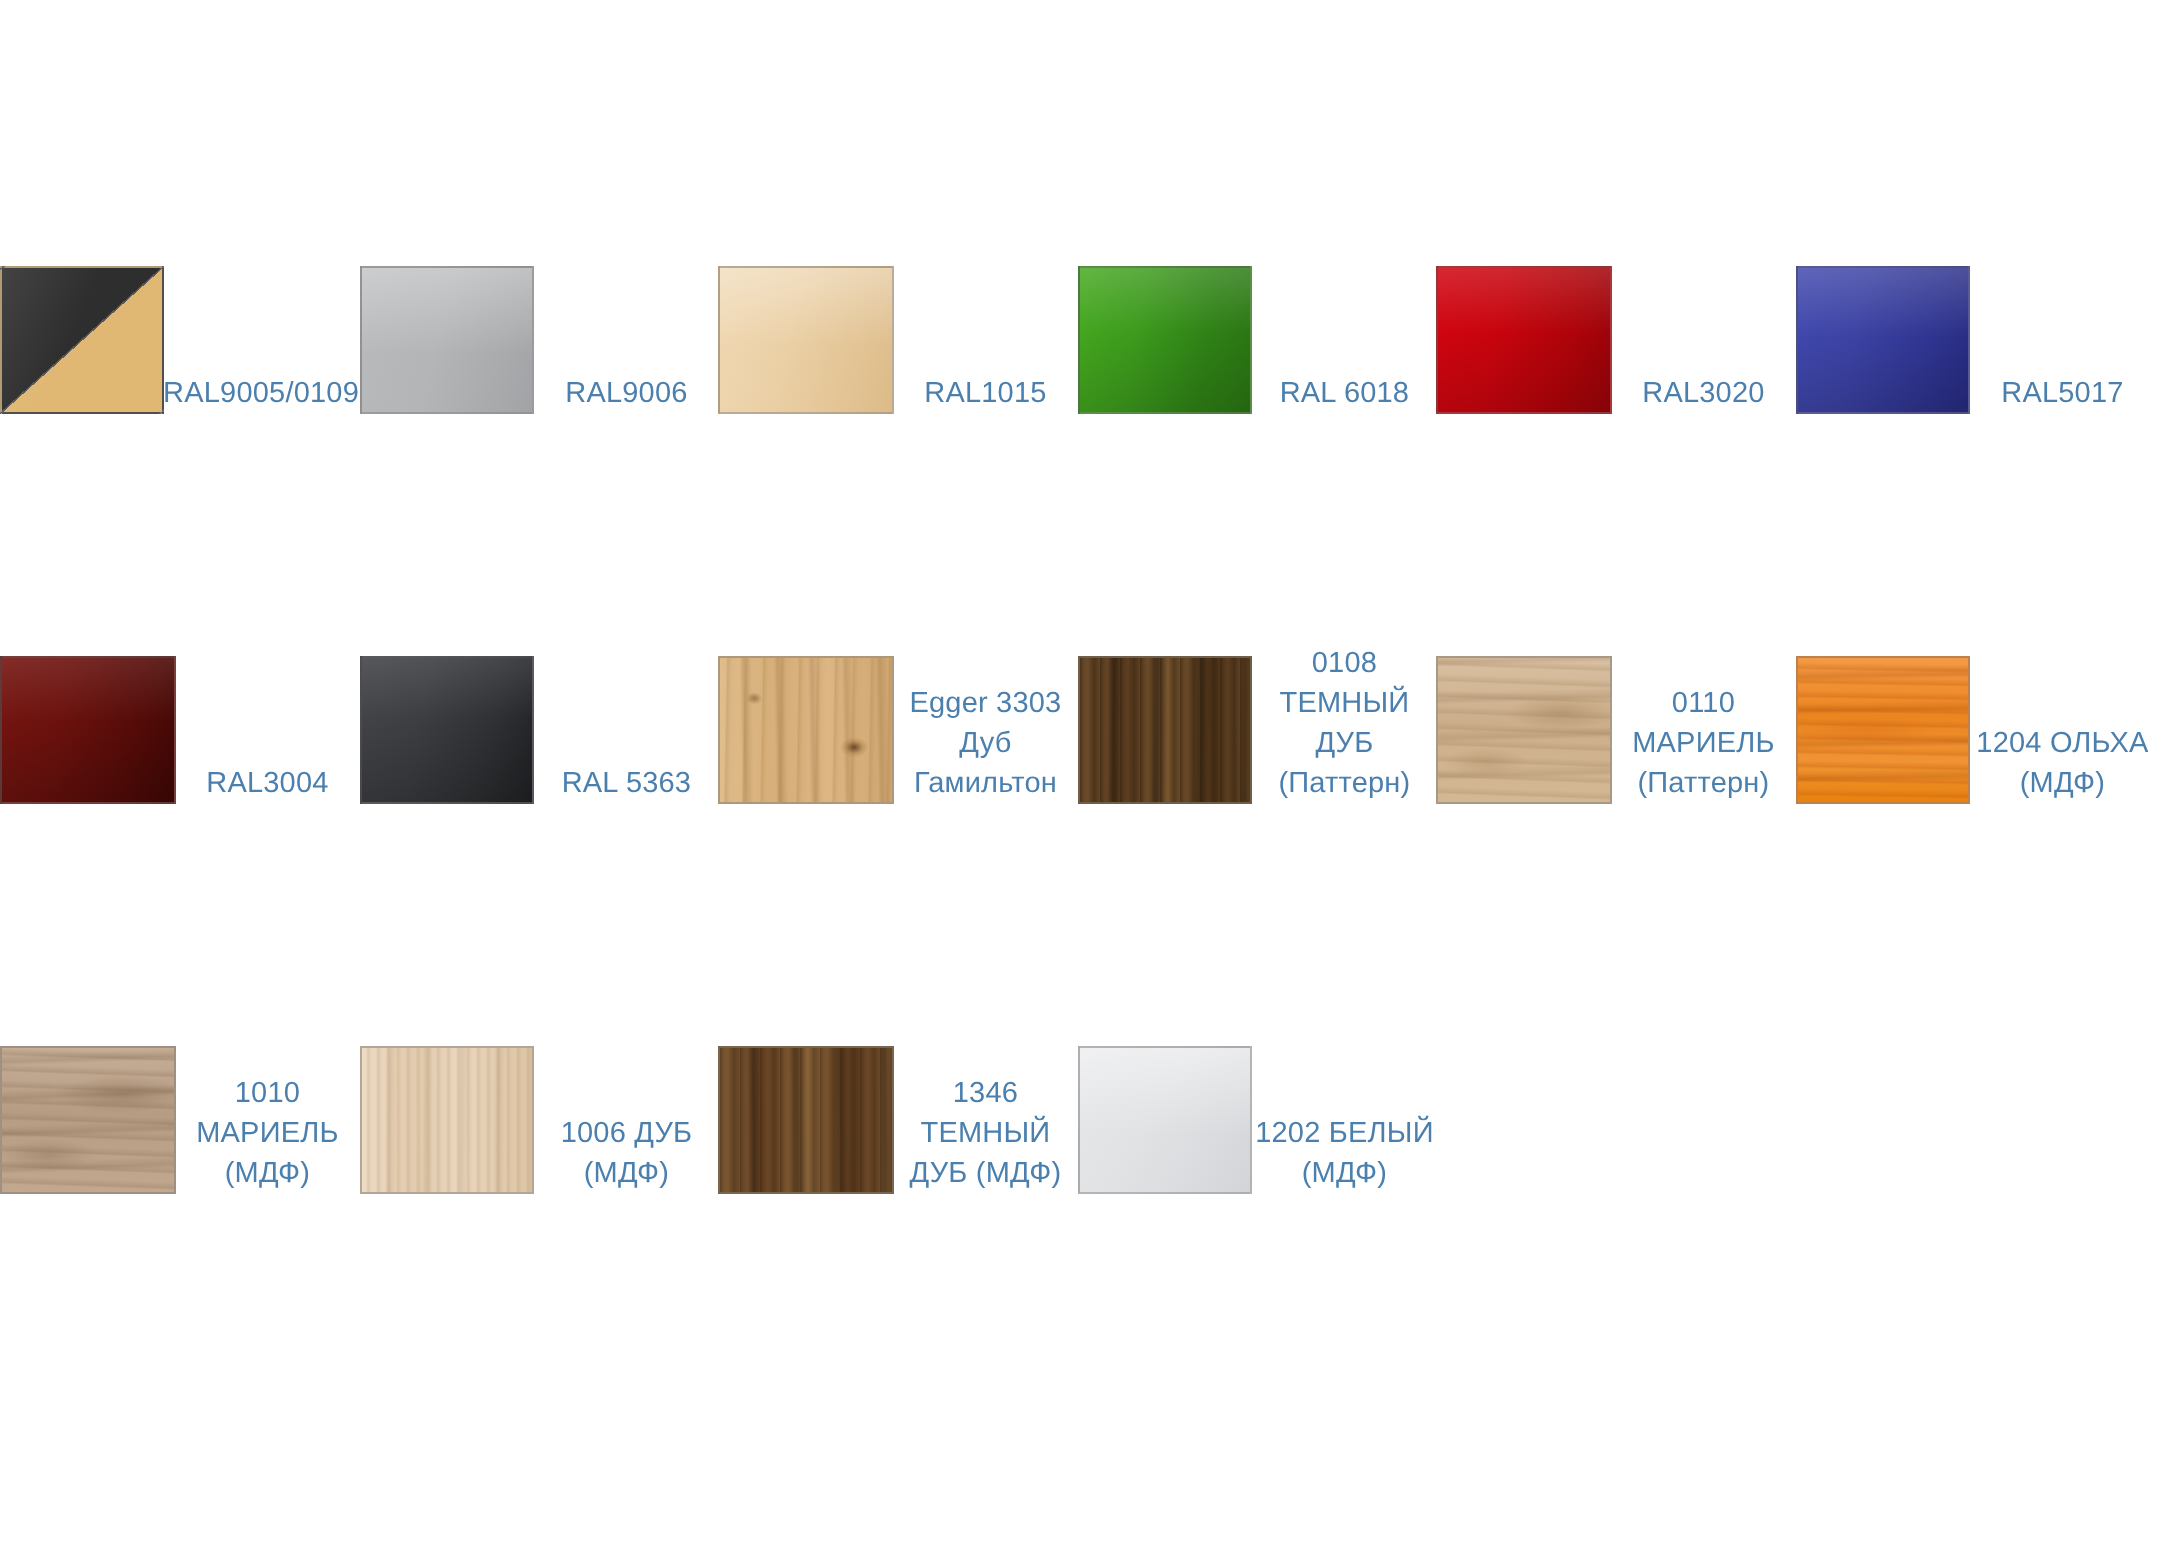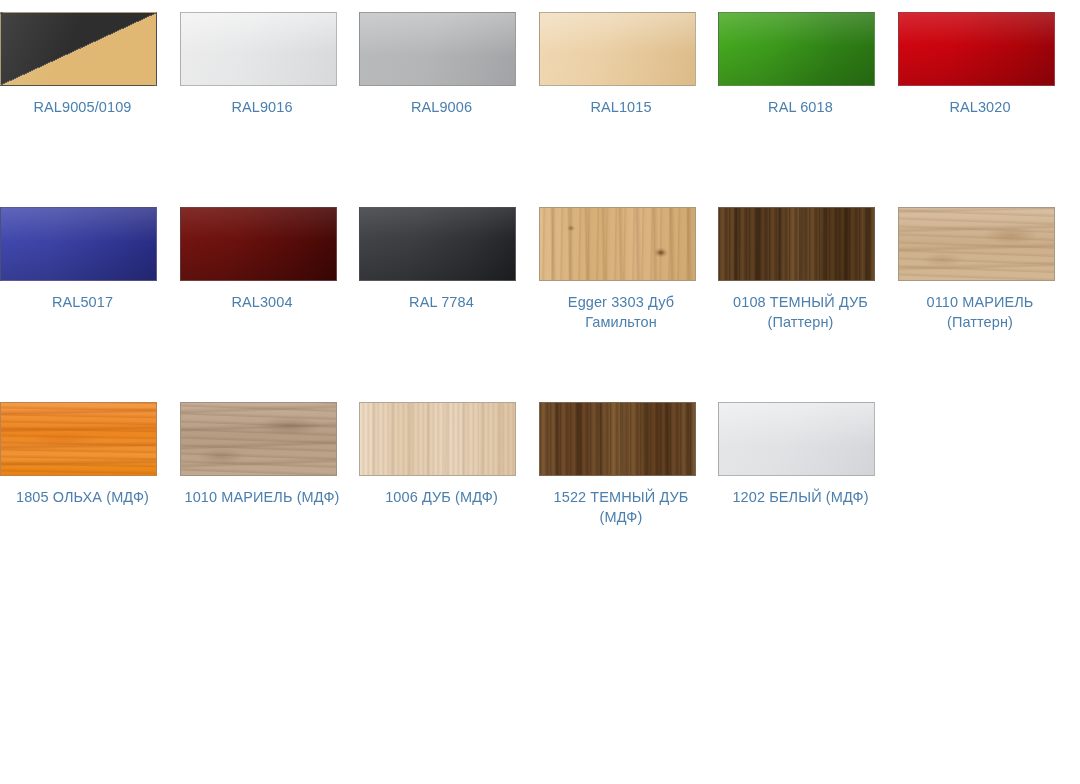--- a/index.html
+++ b/index.html
@@ -20,22 +20,22 @@
     grid-auto-rows: 195px;
     column-gap: 0px;
     row-gap: 0px;
     padding: 12px 0 0 0;
     box-sizing: border-box;
   }
 
   .swatch-cell {
     width: 179.5px;
     display: flex;
-    flex-direction: column;
-    align-items: flex-start;
+    flex-direction: row;
+    align-items: flex-end;
   }
 
   .swatch-chip {
     width: 157px;
     height: 74px;
     box-sizing: border-box;
     border: 1px solid rgba(120,120,120,0.45);
     position: relative;
     overflow: hidden;
     background-color: #cccccc;
@@ -268,26 +268,20 @@
 <div id="swatch-grid">
 
   <div class="swatch-cell">
     <div class="swatch-chip p-9005-0109">
         <span class="tex"></span>
       </div>
     <div class="swatch-label">RAL9005/0109</div>
   </div>
 
 
-  <div class="swatch-cell">
-    <div class="swatch-chip p-9016">
-        <span class="tex"></span>
-      </div>
-    <div class="swatch-label">RAL9016</div>
-  </div>
 
   <div class="swatch-cell">
     <div class="swatch-chip p-9006">
         <span class="tex"></span>
       </div>
     <div class="swatch-label">RAL9006</div>
   </div>
 
   <div class="swatch-cell">
     <div class="swatch-chip p-1015">
@@ -322,21 +316,21 @@
     <div class="swatch-chip p-3004">
         <span class="tex"></span>
       </div>
     <div class="swatch-label">RAL3004</div>
   </div>
 
   <div class="swatch-cell">
     <div class="swatch-chip p-7024">
         <span class="tex"></span>
       </div>
-    <div class="swatch-label">RAL 7784</div>
+    <div class="swatch-label">RAL 5363</div>
   </div>
 
   <div class="swatch-cell">
     <div class="swatch-chip w-egger">
         <span class="tex"></span>
       </div>
     <div class="swatch-label">Egger 3303 Дуб Гамильтон</div>
   </div>
 
   <div class="swatch-cell">
@@ -350,21 +344,21 @@
     <div class="swatch-chip w-0110">
         <span class="tex"></span>
       </div>
     <div class="swatch-label">0110 МАРИЕЛЬ (Паттерн)</div>
   </div>
 
   <div class="swatch-cell">
     <div class="swatch-chip w-1007">
         <span class="tex"></span>
       </div>
-    <div class="swatch-label">1805 ОЛЬХА (МДФ)</div>
+    <div class="swatch-label">1204 ОЛЬХА (МДФ)</div>
   </div>
 
   <div class="swatch-cell">
     <div class="swatch-chip w-1010">
         <span class="tex"></span>
       </div>
     <div class="swatch-label">1010 МАРИЕЛЬ (МДФ)</div>
   </div>
 
 
@@ -372,21 +366,21 @@
     <div class="swatch-chip w-1006">
         <span class="tex"></span>
       </div>
     <div class="swatch-label">1006 ДУБ (МДФ)</div>
   </div>
 
   <div class="swatch-cell">
     <div class="swatch-chip w-1008">
         <span class="tex"></span>
       </div>
-    <div class="swatch-label">1522 ТЕМНЫЙ ДУБ (МДФ)</div>
+    <div class="swatch-label">1346 ТЕМНЫЙ ДУБ (МДФ)</div>
   </div>
 
   <div class="swatch-cell">
     <div class="swatch-chip p-1003">
         <span class="tex"></span>
       </div>
     <div class="swatch-label">1202 БЕЛЫЙ (МДФ)</div>
   </div>
 
 </div>

